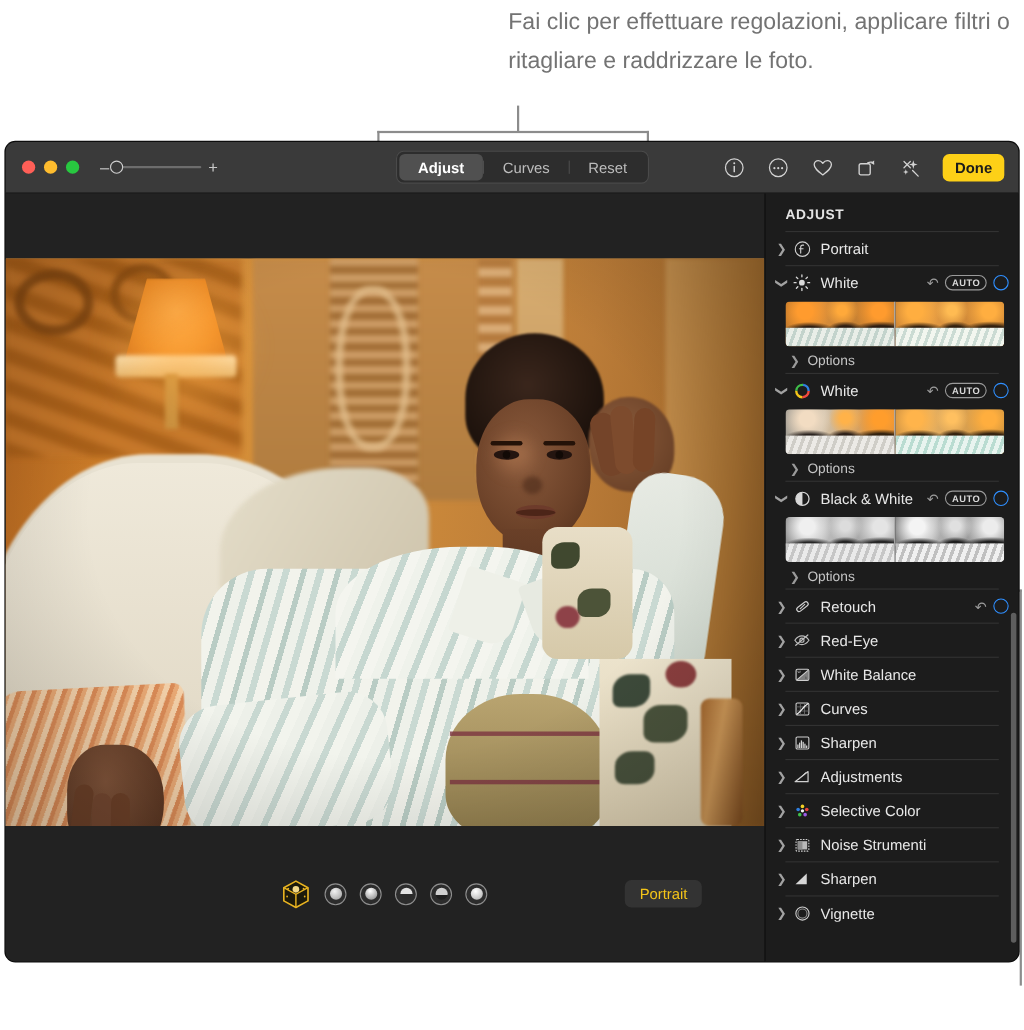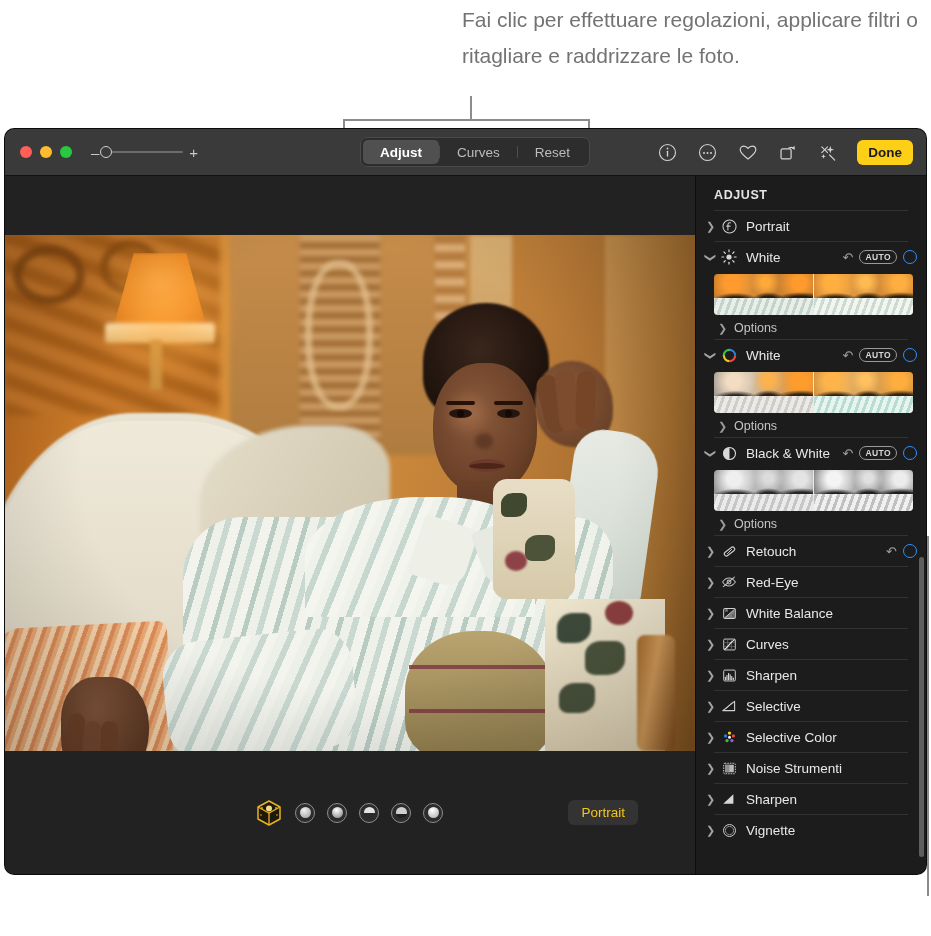--- a/index.html
+++ b/index.html
@@ -641,21 +641,21 @@
           <div class="hr"></div>
 
           <div class="row">
             <span class="chev">❯</span>
             <span class="row-icon">
               <svg width="16" height="16" viewBox="0 0 16 16">
                 <path d="M1.8 12.6 L13.6 12.6 L13.6 3.4 Z" fill="none" stroke="#cfcfcf" stroke-width="1.1" stroke-linejoin="round"></path>
                 <path d="M4.6 11 L11.5 4.2" stroke="#cfcfcf" stroke-width=".85"></path>
               </svg>
             </span>
-            <span class="row-label">Selective</span>
+            <span class="row-label">Adjustments</span>
           </div>
           <div class="hr"></div>
 
           <div class="row">
             <span class="chev">❯</span>
             <span class="row-icon">
               <svg width="15" height="15" viewBox="0 0 16 16">
                 <circle cx="8" cy="3.3" r="1.75" fill="#f4d024"></circle>
                 <circle cx="12.2" cy="6.3" r="1.75" fill="#e8453c"></circle>
                 <circle cx="10.6" cy="11.3" r="1.75" fill="#9b5de5"></circle>

